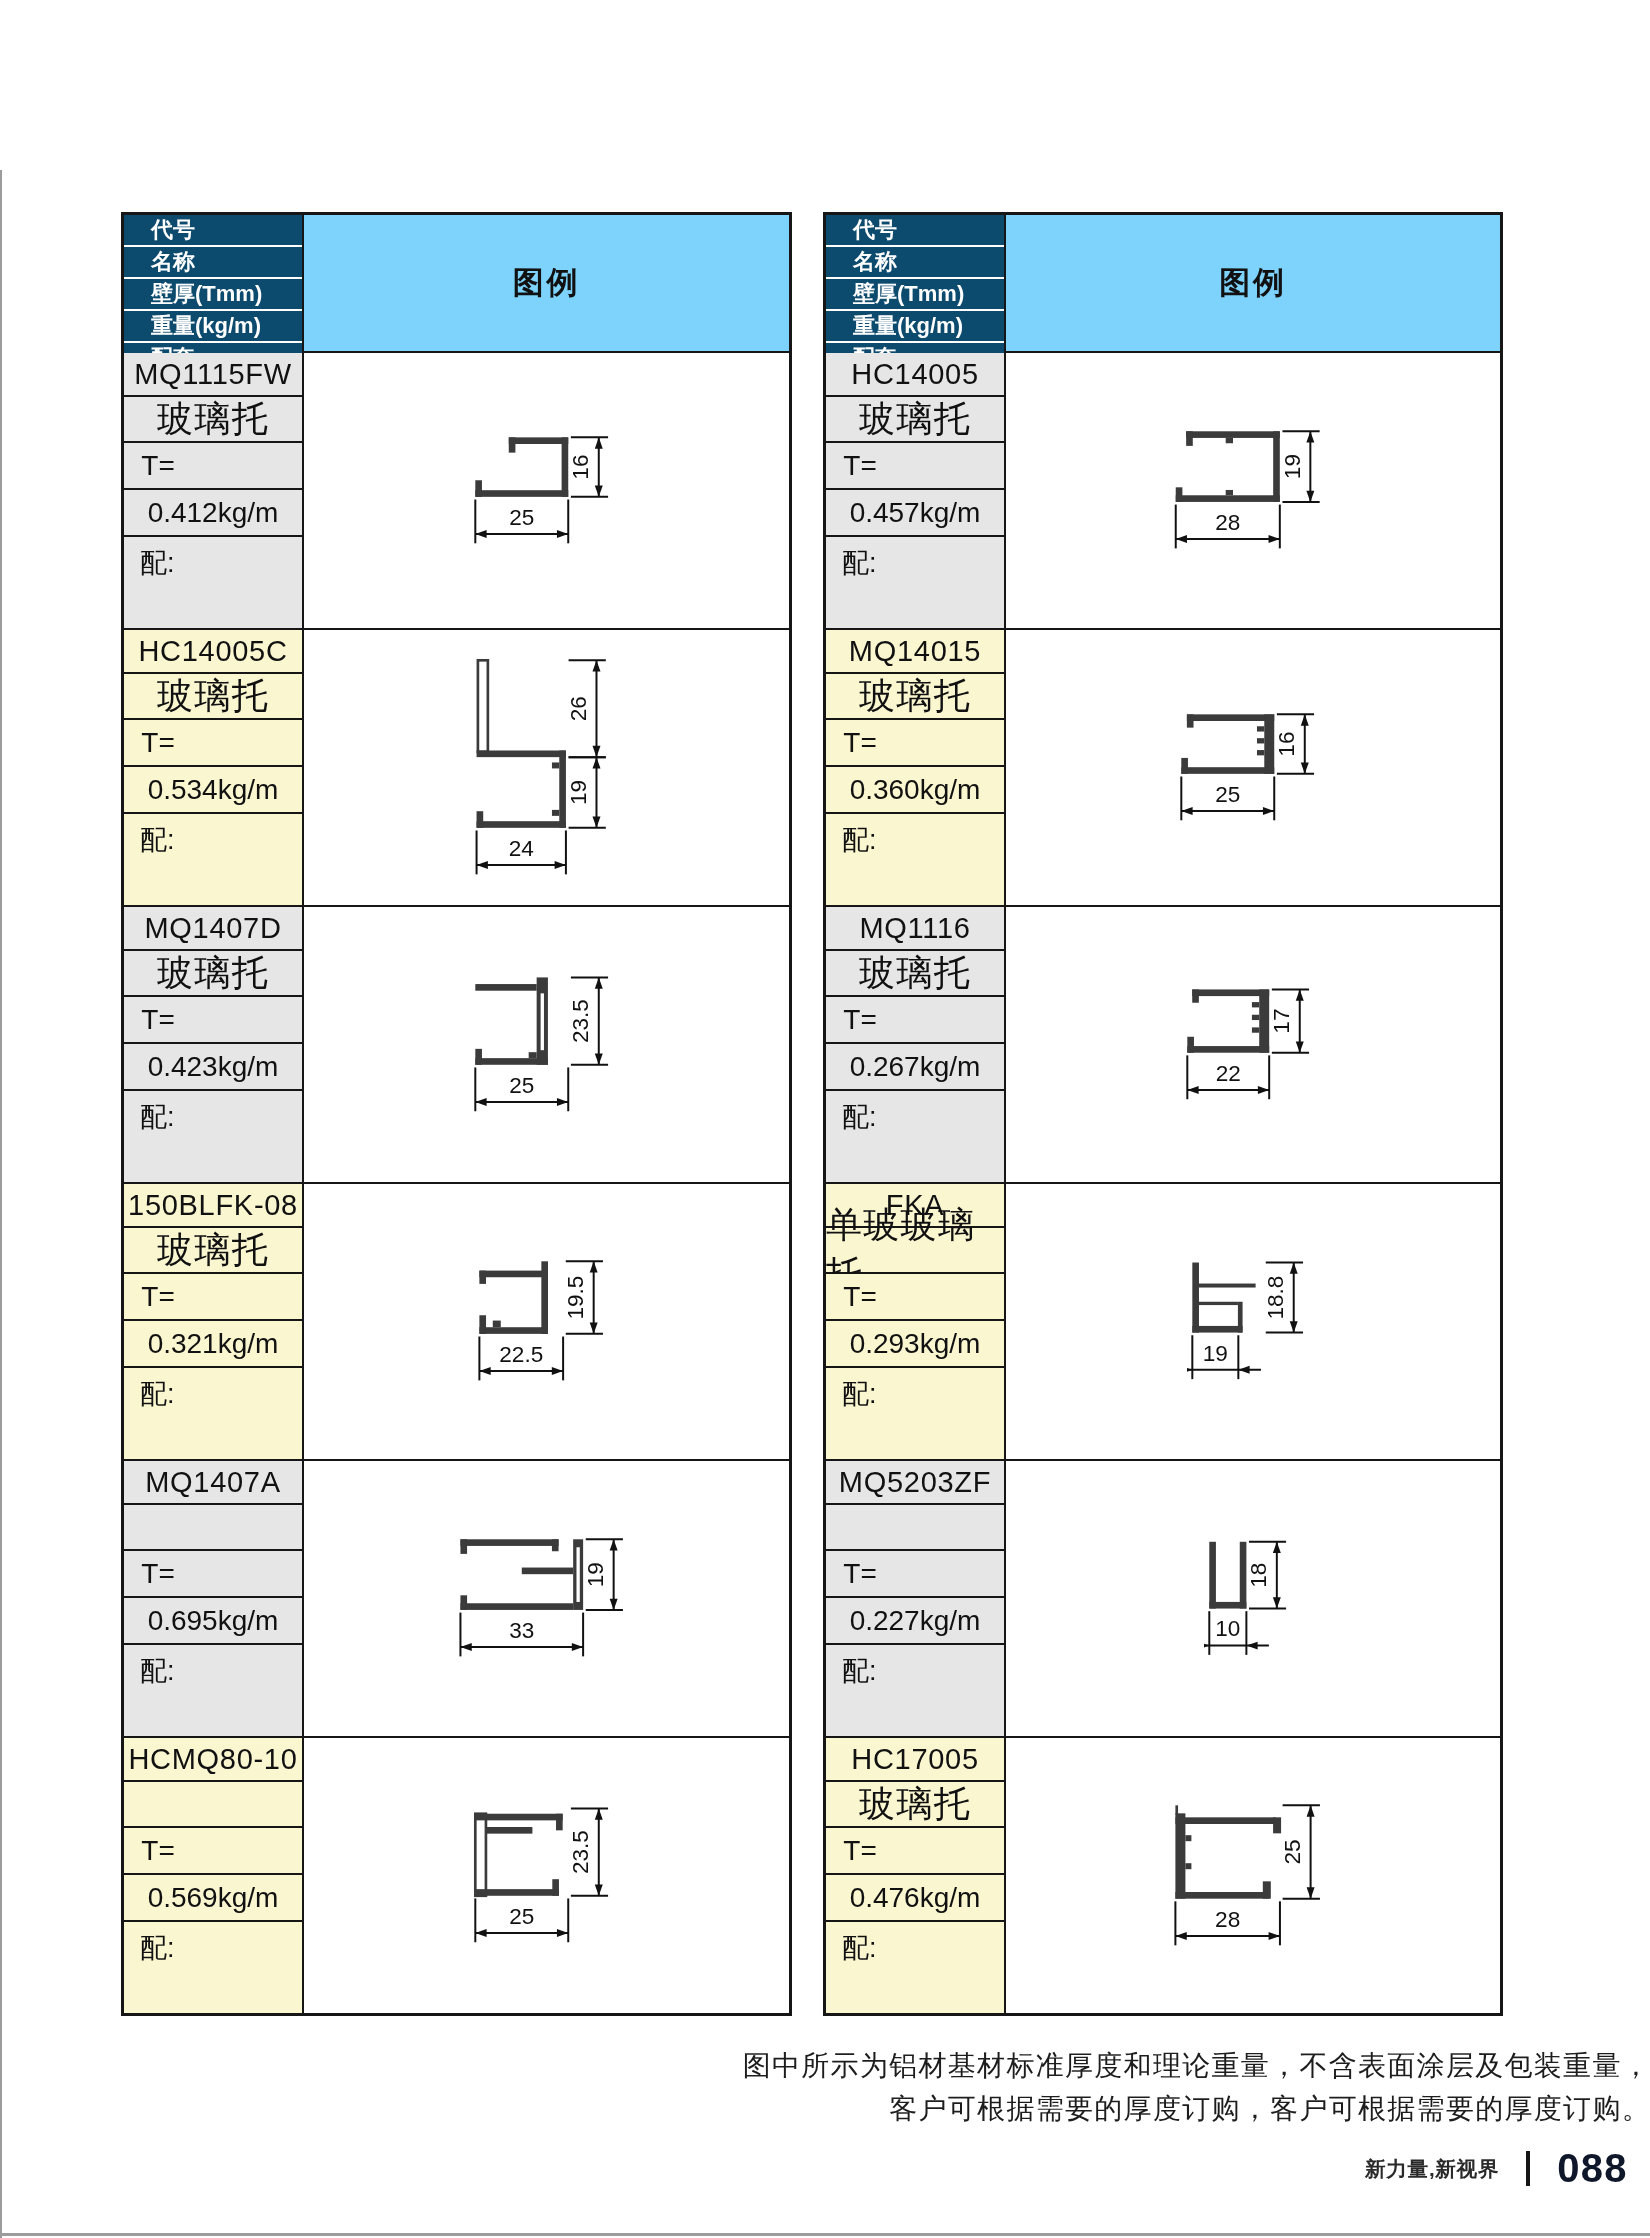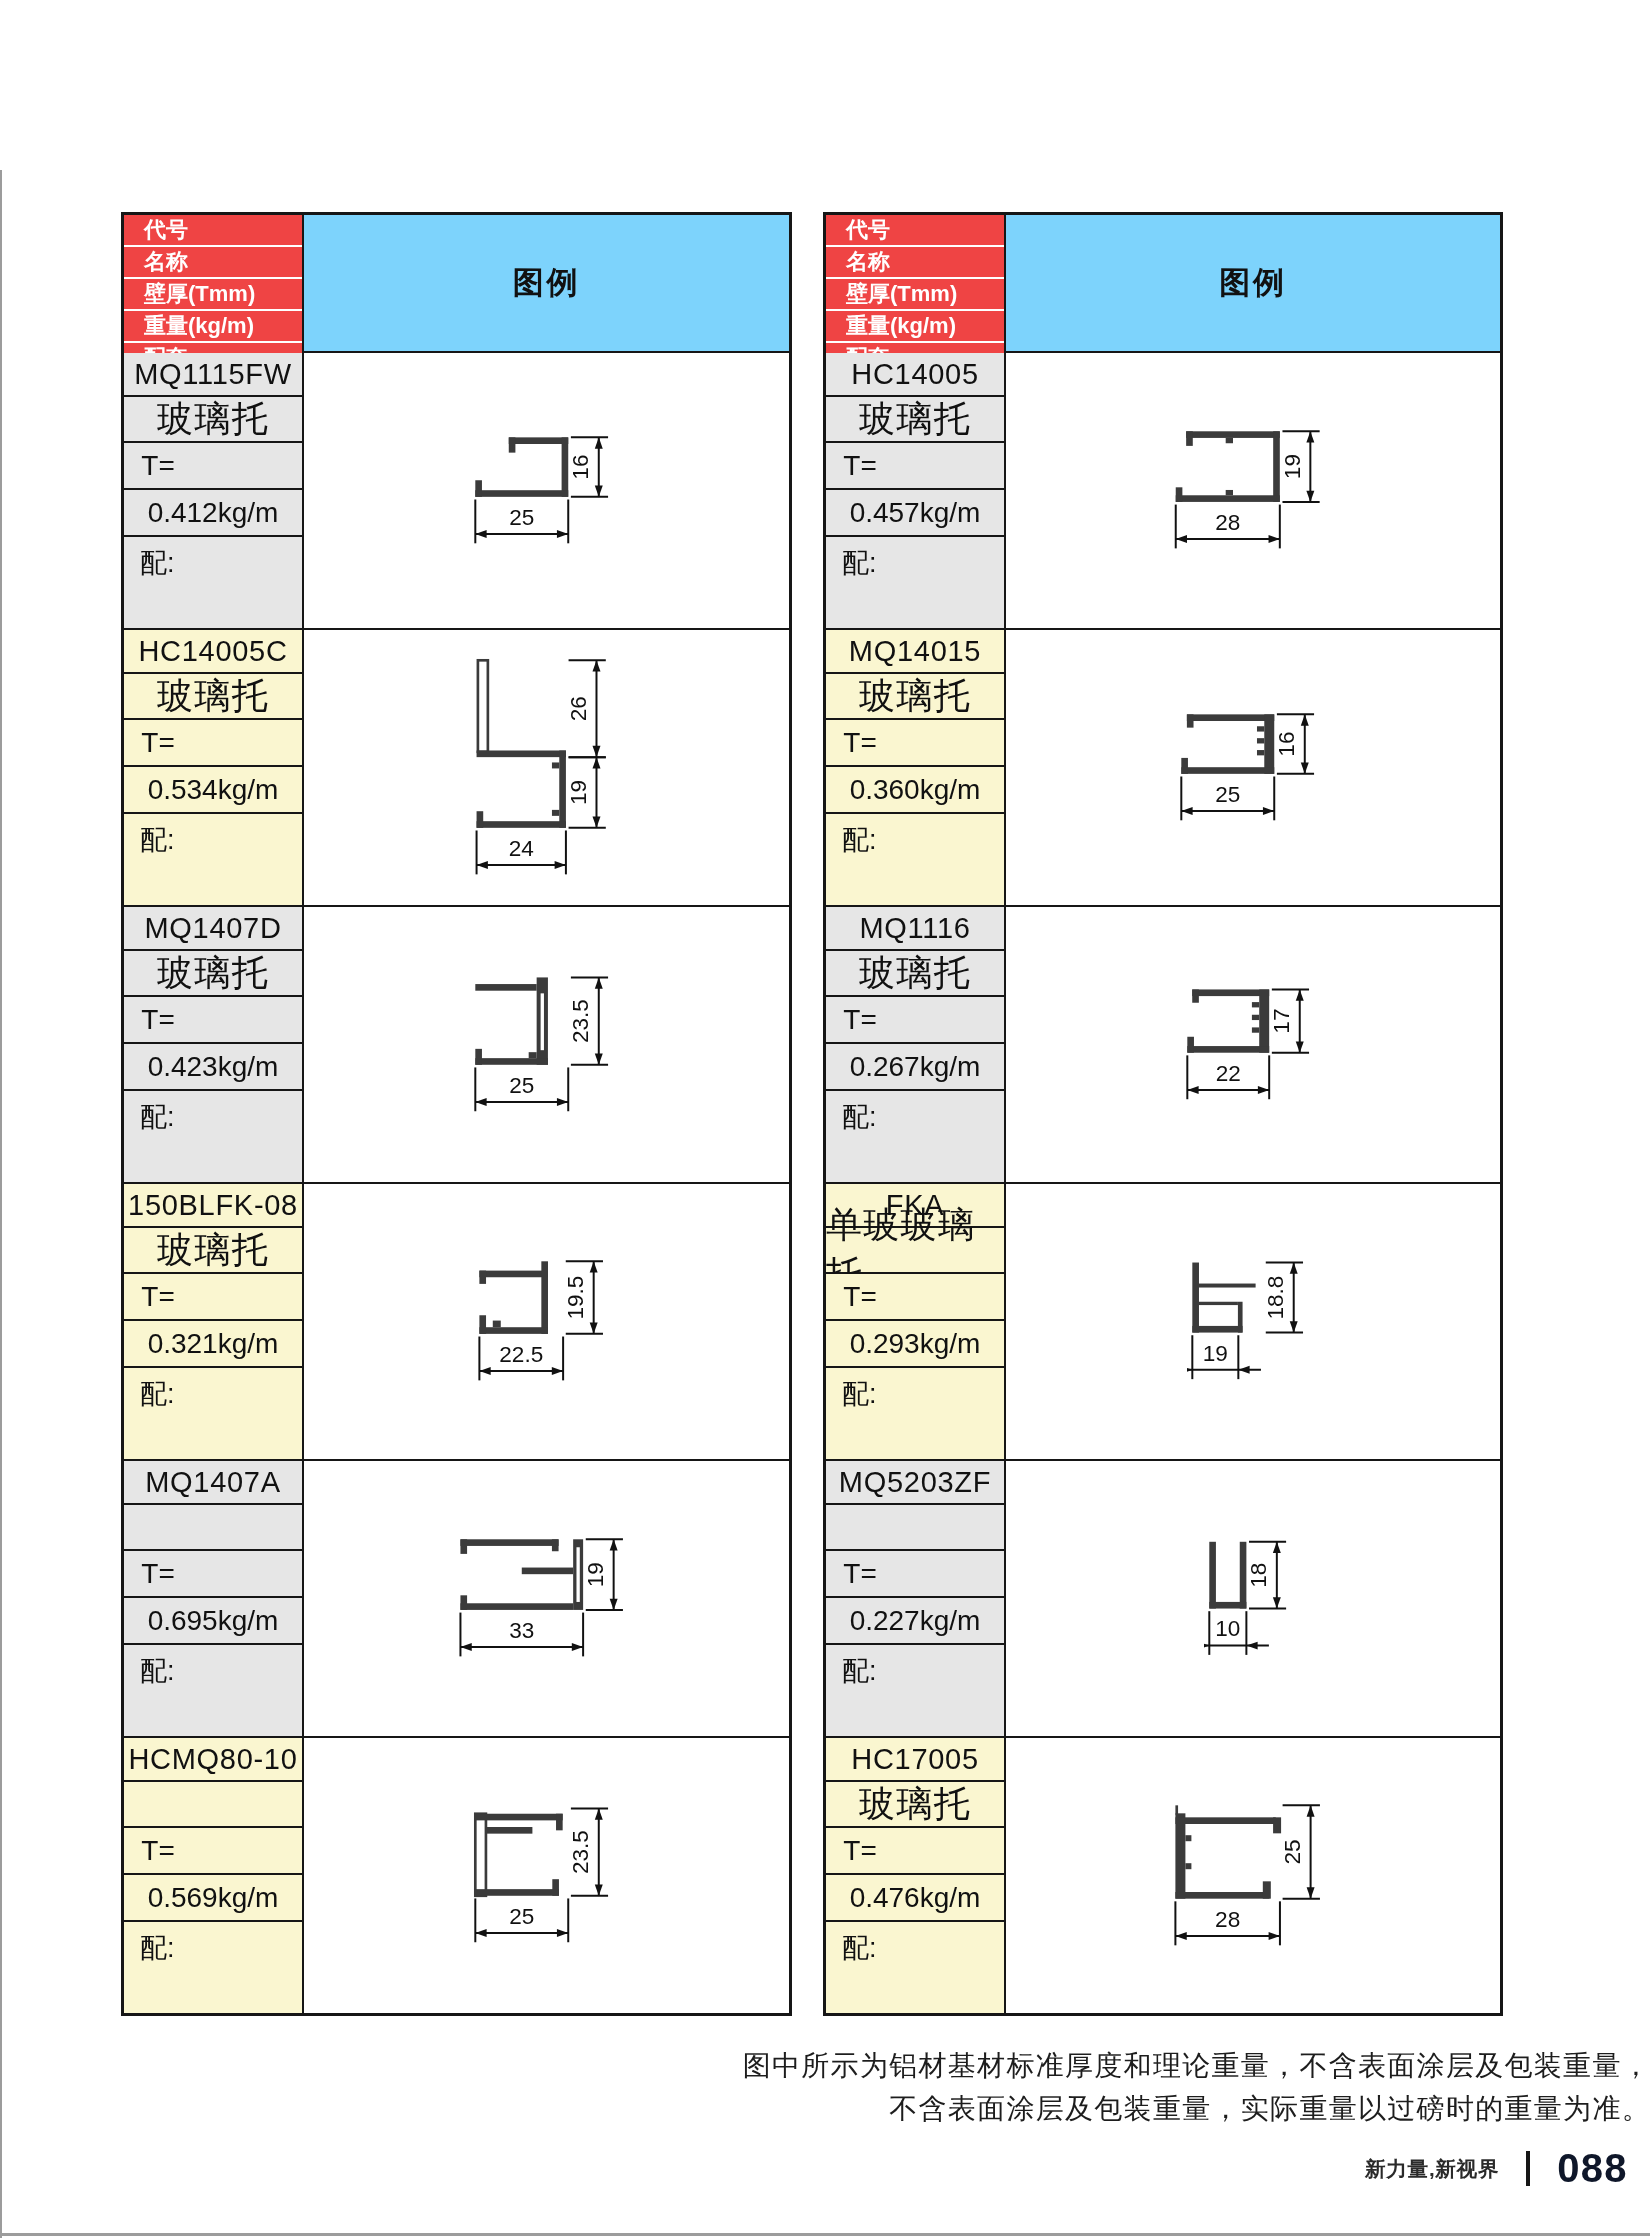--- a/index.html
+++ b/index.html
@@ -8,22 +8,22 @@
         font-family:"Liberation Sans","DejaVu Sans",sans-serif;overflow:hidden;color:#111}
   .edge-left{position:absolute;left:0;top:170px;width:2px;height:2069px;background:#9c9c9c}
   .edge-bottom{position:absolute;left:0;top:2233px;width:1651px;height:2.7px;background:#9c9c9c}
 
   .cat-table{position:absolute;top:212px;border:3.3px solid #161616;background:#fff}
   .cat-table.left{left:121px;width:671px}
   .cat-table.right{left:823px;width:680px}
 
   .hdr{display:flex;height:136px}
   .hlabels{width:180px;border-right:2.7px solid #161616;display:flex;flex-direction:column;background:#fff}
-  .hrow{flex:1;background:#ef4444;color:#fff;font-weight:bold;font-size:22px;
-        display:flex;align-items:center;padding-left:20px;border-bottom:2px solid #fff;white-space:nowrap}
+  .hrow{flex:1;background:#0c4a6e;color:#fff;font-weight:bold;font-size:22px;
+        display:flex;align-items:center;padding-left:27px;border-bottom:2px solid #fff;white-space:nowrap}
   .hrow:last-child{border-bottom:none}
   .hlegend{flex:1;background:#7dd3fc;display:flex;align-items:center;justify-content:center;
            font-size:31px;font-weight:bold;color:#111;letter-spacing:2.7px}
 
   .block{display:flex;height:277px;border-top:2.7px solid #161616}
   .labels{width:180px;border-right:2.7px solid #161616;display:flex;flex-direction:column}
   .cell{border-bottom:2px solid #161616;display:flex;align-items:center;justify-content:center;color:#111}
   .c-code{height:44px;font-size:29px;font-weight:normal;letter-spacing:0.7px}
   .c-name{height:46px;font-size:36px;letter-spacing:1.3px}
   .c-t{height:47px;font-size:28px;justify-content:flex-start;padding-left:17.3px}
@@ -478,21 +478,21 @@
                 <text x="78.39999999999999" y="182" text-anchor="middle" font-size="34" fill="#111111">28</text>
               </g>
             </svg>
           </div>
         </div>
       </div>
     </div>
 
   <div class="note">
     <div>图中所示为铝材基材标准厚度和理论重量，不含表面涂层及包装重量，</div>
-    <div>不含表面涂层及包装重量，实际重量以过磅时的重量为准。</div>
+    <div>客户可根据需要的厚度订购，客户可根据需要的厚度订购。</div>
   </div>
 
   <div class="footer">
     <span class="f-brand">新力量,新视界</span>
     <span class="f-div"></span>
     <span class="f-num">088</span>
   </div>
 </div>
 
 

